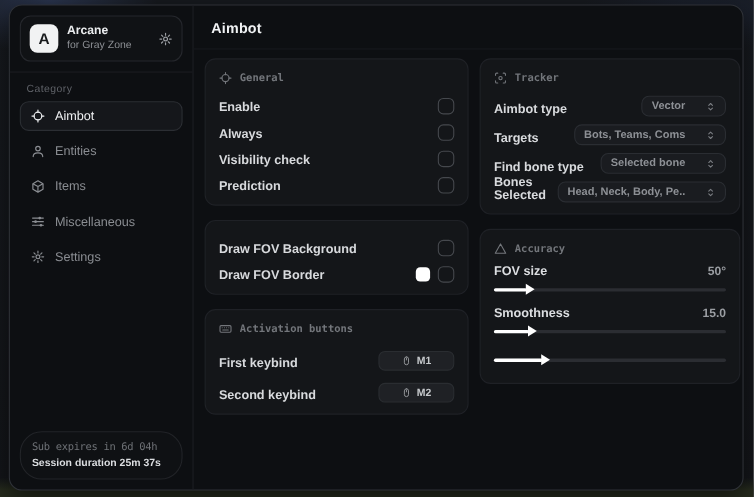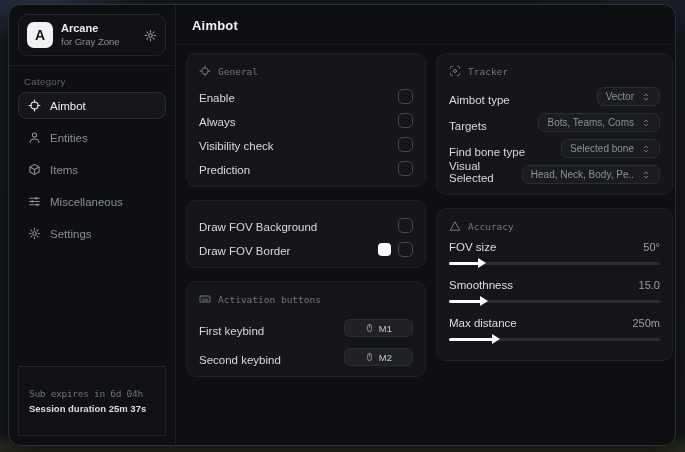--- a/index.html
+++ b/index.html
@@ -37,30 +37,30 @@
   .category-label { font-size:9.5px; color:#5f6268; padding:6px 15px 5px; letter-spacing:.4px; }
   .nav { padding:0 9px; display:flex; flex-direction:column; gap:5px; }
   .nav-item {
     display:flex; align-items:center; gap:9px; padding:6px 9px;
     border-radius:8px; color:#8a8d92; font-size:11.5px;
     border:1px solid transparent; cursor:pointer;
   }
   .nav-item.active { background:#15171b; border-color:#2b2e33; color:#edeff1; }
   .nav-item svg { width:13px; height:13px; flex:0 0 13px; }
   .footer-card {
-    margin:auto 9px 9px; border:1px solid #222428; border-radius:0;
-    padding:21px 10px; background:#0f1114;
+    margin:auto 9px 9px; border:1px solid #222428; border-radius:20px;
+    padding:8px 10px; background:#0f1114;
   }
   .sub-line { font-family:"DejaVu Sans Mono", monospace; font-size:9.5px; color:#6e7176; letter-spacing:-0.3px; }
   .session-line { font-size:9.5px; color:#dcdee1; margin-top:4px; font-weight:bold; }
   
   .main { flex:1; display:flex; flex-direction:column; min-width:0; }
   .main-header { padding:13px 16px 11px; border-bottom:1px solid #17191d; }
   .page-title { font-size:13px; font-weight:bold; color:#f0f2f4; letter-spacing:.2px; }
-  .content { flex:1; display:flex; gap:10px; padding:8px 8px 8px 10px; align-items:flex-start; }
+  .content { flex:1; display:flex; gap:10px; padding:8px 8px 8px 10px; align-items:flex-start;font-weight:bold; }
   .col { display:flex; flex-direction:column; gap:13px; }
   .col-left  { width:240px; flex:0 0 240px; }
   .col-right { width:237px; flex:0 0 237px; }
   .card {
     background:#141619; border:1px solid #1f2126; border-radius:10px;
     padding:9px 12px 10px; width:100%;
   }
   .card-title {
     display:flex; align-items:center; gap:7px;
     font-family:"DejaVu Sans Mono", monospace; font-size:9.5px; color:#73767b;
@@ -72,21 +72,21 @@
   .row-label { font-size:11.5px; color:#d8dadd; }
   .controls { display:flex; align-items:center; gap:7px; }
   .checkbox { width:15px; height:15px; border:1.5px solid #45484d; border-radius:5px; background:transparent; cursor:pointer; }
   .swatch { width:13px; height:13px; border-radius:4px; cursor:pointer; }
   .keybtn {
     display:flex; align-items:center; gap:5px; background:#1f2125; border:1px solid #2a2d31;
     border-radius:6px; padding:2px 20px; font-size:9.5px; color:#c7cacd; cursor:pointer;
   }
   .keybtn svg { width:9px; height:12px; color:#a7aaae; }
   .dropdown {
-    display:flex; align-items:center; gap:7px; background:#1a1c20; border:1px solid #2a2d32;
+    display:flex; align-items:center; gap:18px; background:#1a1c20; border:1px solid #2a2d32;
     border-radius:7px; padding:3px 8px; font-size:10px; color:#8d9095; cursor:pointer;
     max-width:158px; white-space:nowrap;
   }
   .dropdown svg { width:10px; height:10px; color:#797c81; flex:0 0 10px; }
   .tracker-row { min-height:25px; }
   .slider-block { padding-top:5px; }
   .slider-head { display:flex; justify-content:space-between; align-items:baseline; }
   .slider-label { font-size:11.5px; color:#dcdee1; }
   .slider-value { font-size:11px; color:#9b9ea3; }
   .slider-track { position:relative; height:3px; background:#2b2d32; border-radius:2px; margin:9px 0 9px; cursor:pointer; }
@@ -280,21 +280,21 @@
           <div class="row tracker-row">
             <span class="row-label">Find bone type</span>
             <span class="dropdown">
               <span>Selected bone</span>
               <svg viewBox="0 0 24 24" fill="none" stroke="currentColor" stroke-width="2.4" stroke-linecap="round" stroke-linejoin="round">
                 <path d="M8 9l4-4 4 4M8 15l4 4 4-4"></path>
               </svg>
             </span>
           </div>
           <div class="row tracker-row">
-            <span class="row-label">Visual Selected</span>
+            <span class="row-label">Bones Selected</span>
             <span class="dropdown">
               <span>Head, Neck, Body, Pe..</span>
               <svg viewBox="0 0 24 24" fill="none" stroke="currentColor" stroke-width="2.4" stroke-linecap="round" stroke-linejoin="round">
                 <path d="M8 9l4-4 4 4M8 15l4 4 4-4"></path>
               </svg>
             </span>
           </div>
         </div>
 
         <div class="card">
@@ -319,24 +319,20 @@
             <div class="slider-head">
               <span class="slider-label">Smoothness</span>
               <span class="slider-value">15.0</span>
             </div>
             <div class="slider-track">
               <div class="slider-fill" style="width: 15%;"></div>
             </div>
           </div>
 
           <div class="slider-block">
-            <div class="slider-head">
-              <span class="slider-label">Max distance</span>
-              <span class="slider-value">250m</span>
-            </div>
             <div class="slider-track">
               <div class="slider-fill" style="width: 21%;"></div>
             </div>
           </div>
         </div>
 
       </div>
     </div>
   </main>
 </div>

